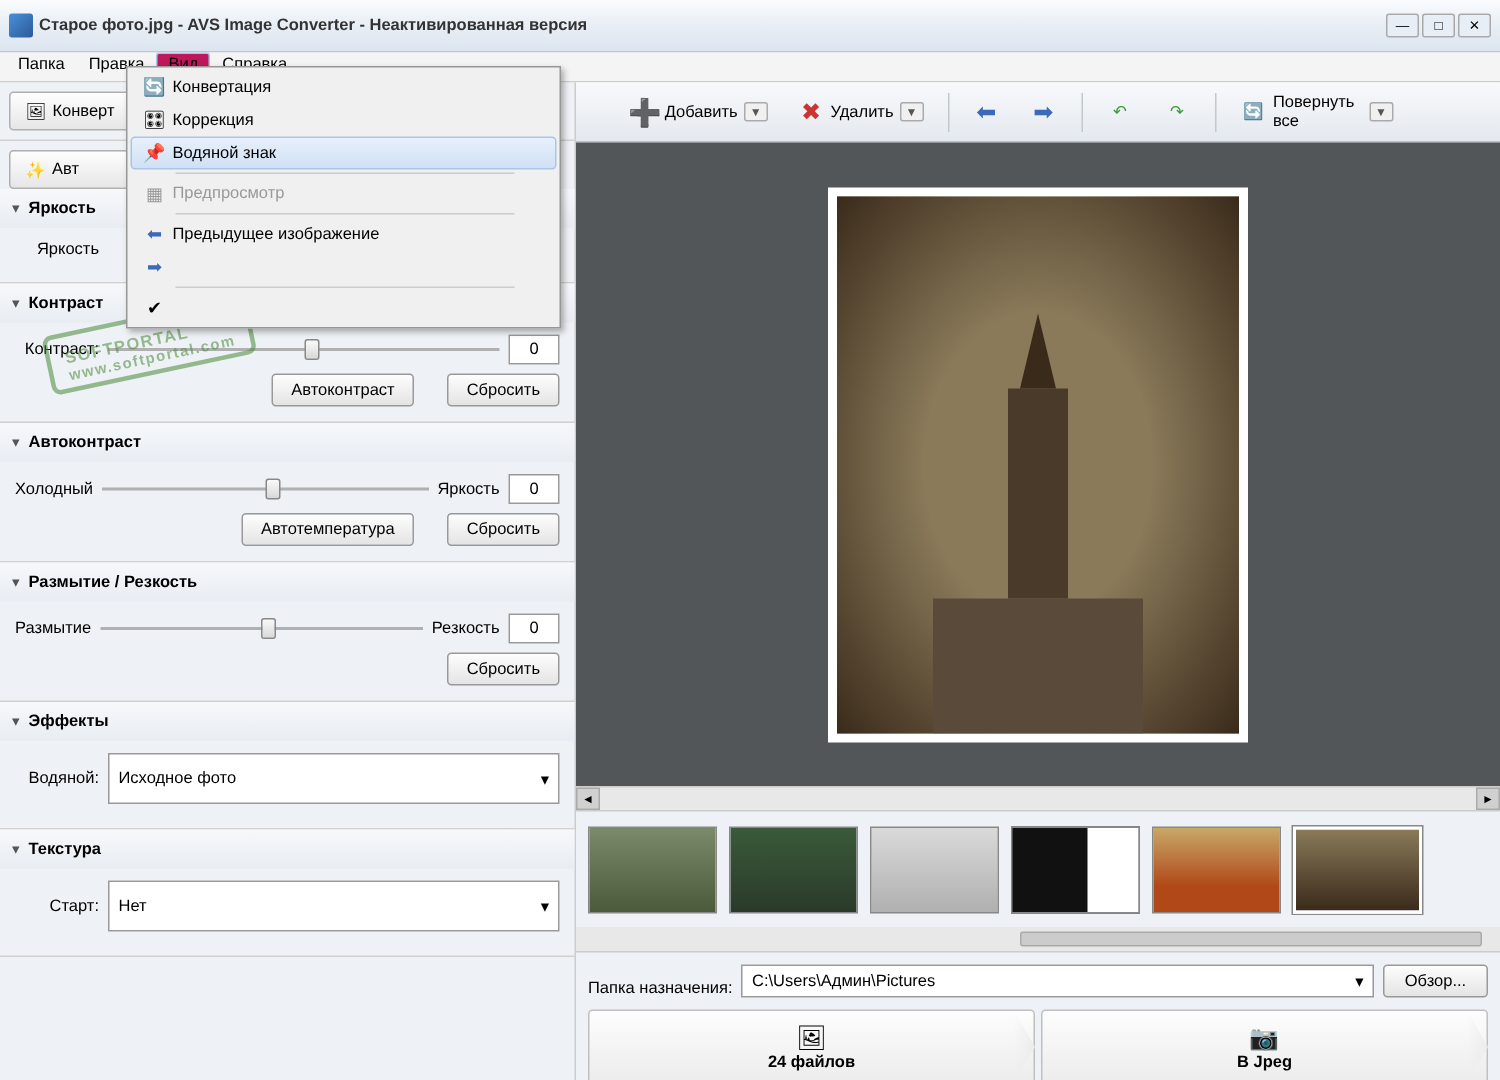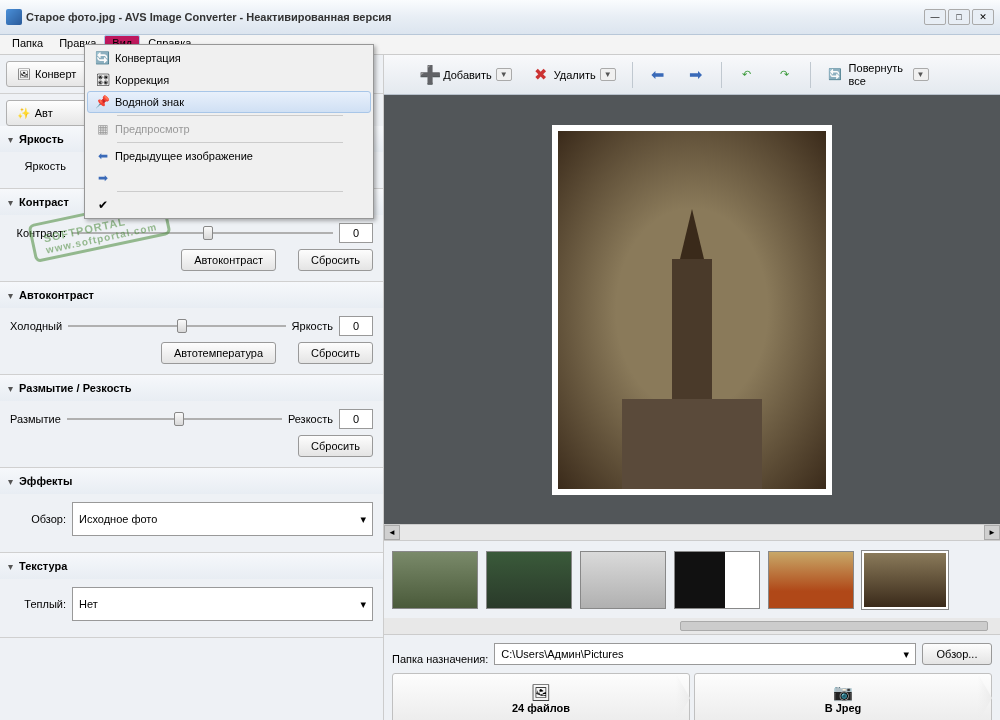--- a/index.html
+++ b/index.html
@@ -226,37 +226,37 @@
       </div>
     </div>
 
     <div class="panel">
       <div class="panel-header">
           <span class="chev">▾</span>
           <b>Эффекты</b>
         </div>
       <div class="panel-body">
         <div class="row">
-          <span class="label">Обзор:</span>
+          <span class="label">Водяной:</span>
           <div class="select">
               <span>Исходное фото</span>
               <span>▾</span>
             </div>
         </div>
       </div>
     </div>
 
     <div class="panel">
       <div class="panel-header">
           <span class="chev">▾</span>
           <b>Текстура</b>
         </div>
       <div class="panel-body">
         <div class="row">
-          <span class="label">Теплый:</span>
+          <span class="label">Старт:</span>
           <div class="select">
               <span>Нет</span>
               <span>▾</span>
             </div>
         </div>
       </div>
     </div>
   </div>
 
   <div class="right">

